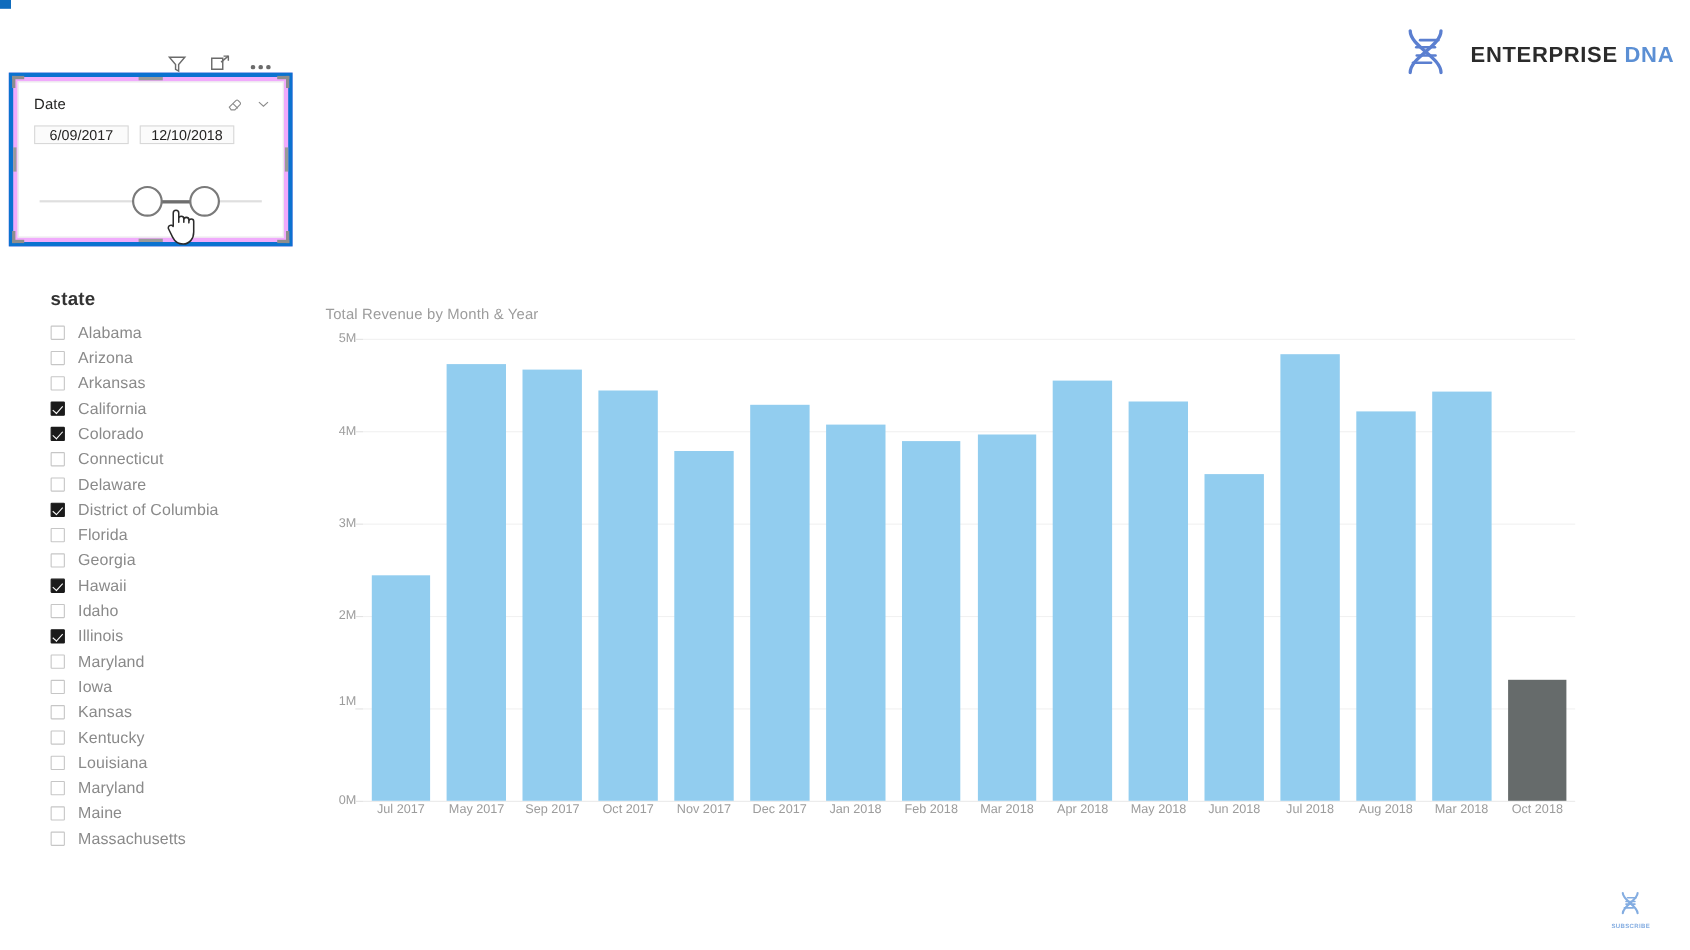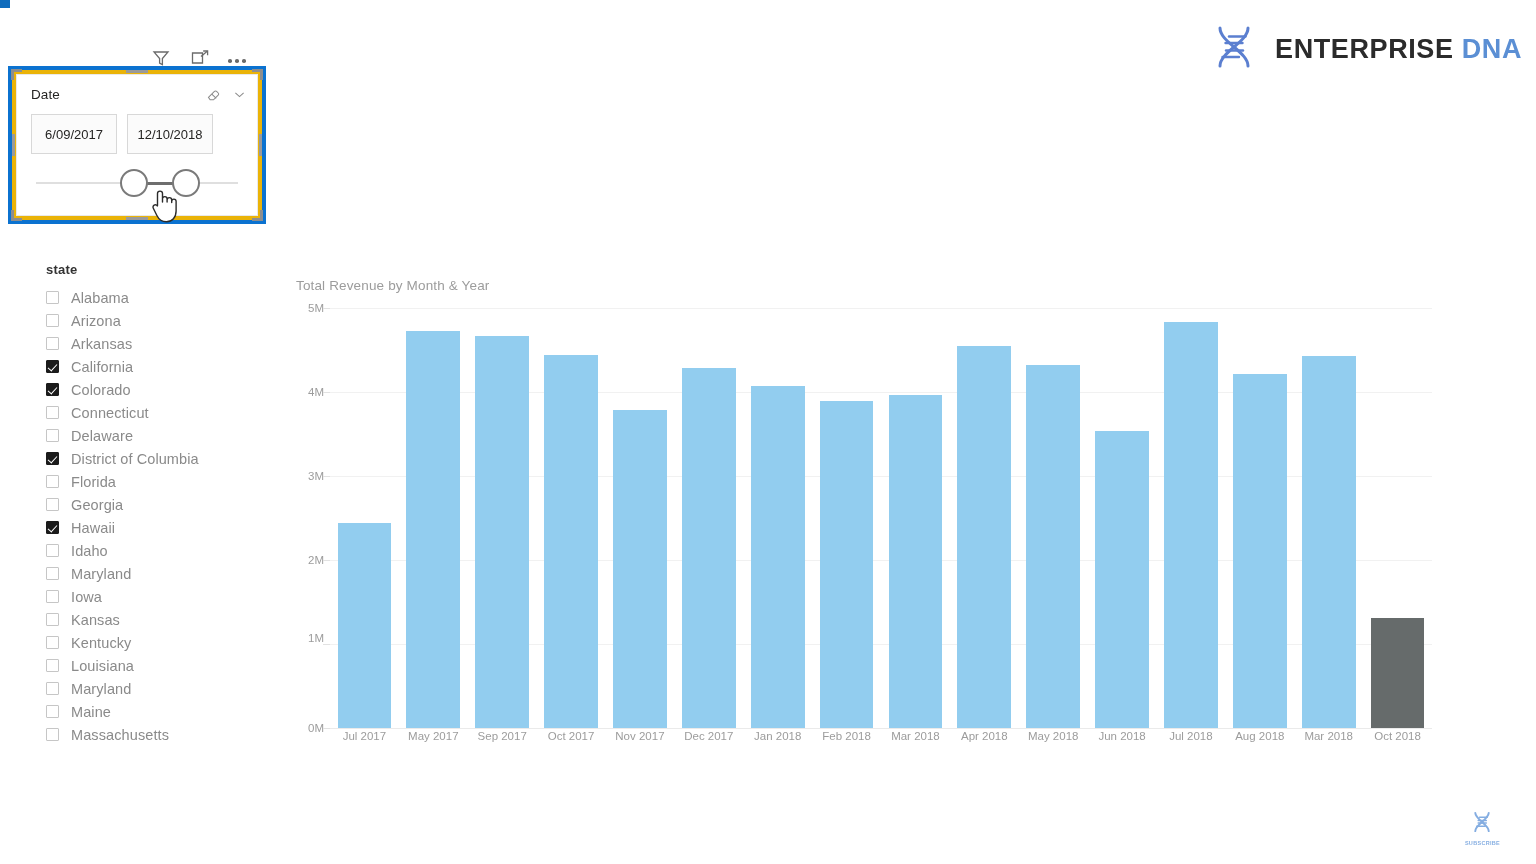--- a/index.html
+++ b/index.html
@@ -47,21 +47,21 @@
     width: 3.5px; height: 3.5px; border-radius: 50%;
     background: #6b6b6b; display: block;
   }
 
   
   .slicer-wrap {
     position: absolute;
     left: 8px; top: 66px;
     width: 258px; height: 158px;
     border: 4px solid #0b72d0;
-    background: #eab308;
+    background: #f0abfc;
     box-sizing: border-box;
   }
   .slicer-inner {
     position: absolute;
     inset: 4px;
     background: #ffffff;
     border: 1px solid #e9e9e9;
     box-sizing: border-box;
   }
   
@@ -101,21 +101,21 @@
     color: #8b8b8b;
   }
   .slicer-head-icons svg { display: block; }
 
   .slicer-dates {
     position: absolute;
     left: 14px; top: 39px;
     display: flex; gap: 10px;
   }
   .date-box {
-    width: 86px; height: 40px;
+    width: 86px; height: 17px;
     border: 1px solid #d8d8d8;
     background: #fbfbfb;
     display: flex; align-items: center; justify-content: center;
     font-size: 13px;
     color: #252423;
     box-sizing: border-box;
   }
 
   .slicer-slider {
     position: absolute;
@@ -151,21 +151,21 @@
     z-index: 9;
   }
 
   
   .state-slicer {
     position: absolute;
     left: 46px; top: 262px;
     width: 240px;
   }
   .state-title {
-    font-size: 13px;
+    font-size: 17px;
     color: #333333;
     margin-bottom: 9px;
     font-weight: 600;
     letter-spacing: .2px;
   }
   .state-item {
     display: flex;
     align-items: center;
     height: 23px;
     gap: 12px;
@@ -284,21 +284,21 @@
 
   
   .brand {
     position: absolute;
     right: 14px; top: 24px;
     display: flex;
     align-items: center;
     gap: 14px;
   }
   .brand-text {
-    font-size: 27px;
+    font-size: 20px;
     font-weight: bold;
     letter-spacing: .6px;
     line-height: 1;
   }
   .brand-ent { color: #2b2b2b; }
   .brand-dna { color: #5b8fd4; }
 
   
   .subscribe {
     position: absolute;
@@ -435,20 +435,24 @@
       </div>
       <div class="state-item">
         <span class="cb checked"></span>
         <span class="state-label">Hawaii</span>
       </div>
       <div class="state-item">
         <span class="cb"></span>
         <span class="state-label">Idaho</span>
       </div>
       <div class="state-item">
+        <span class="cb checked"></span>
+        <span class="state-label">Illinois</span>
+      </div>
+      <div class="state-item">
         <span class="cb"></span>
         <span class="state-label">Maryland</span>
       </div>
       <div class="state-item">
         <span class="cb"></span>
         <span class="state-label">Iowa</span>
       </div>
       <div class="state-item">
         <span class="cb"></span>
         <span class="state-label">Kansas</span>

